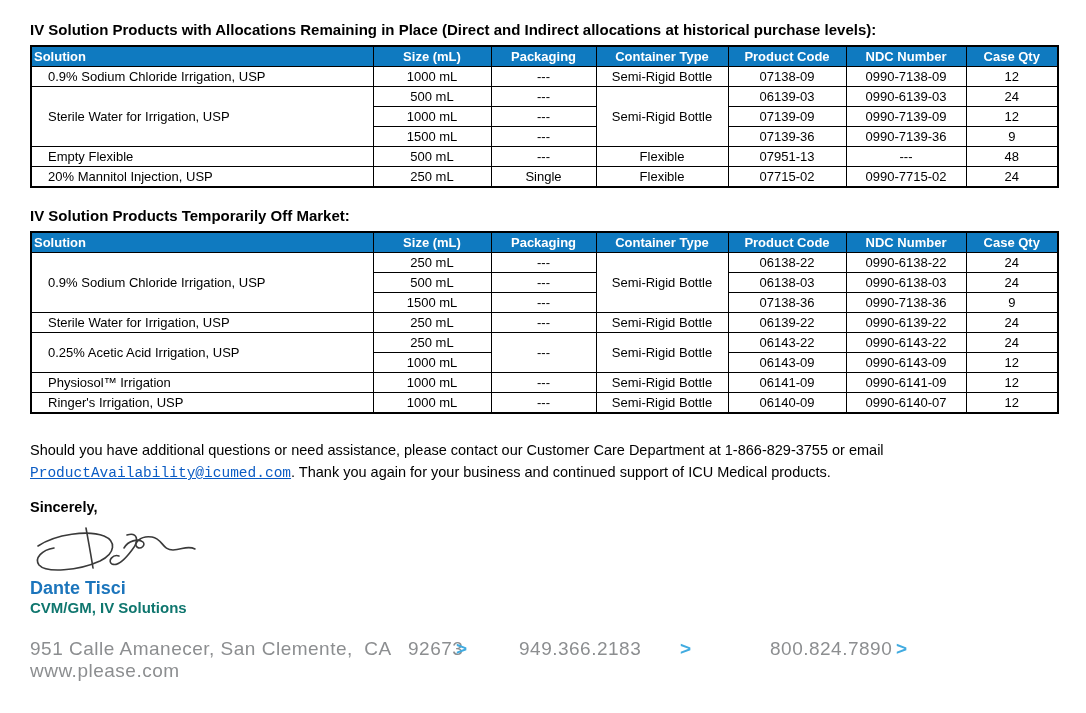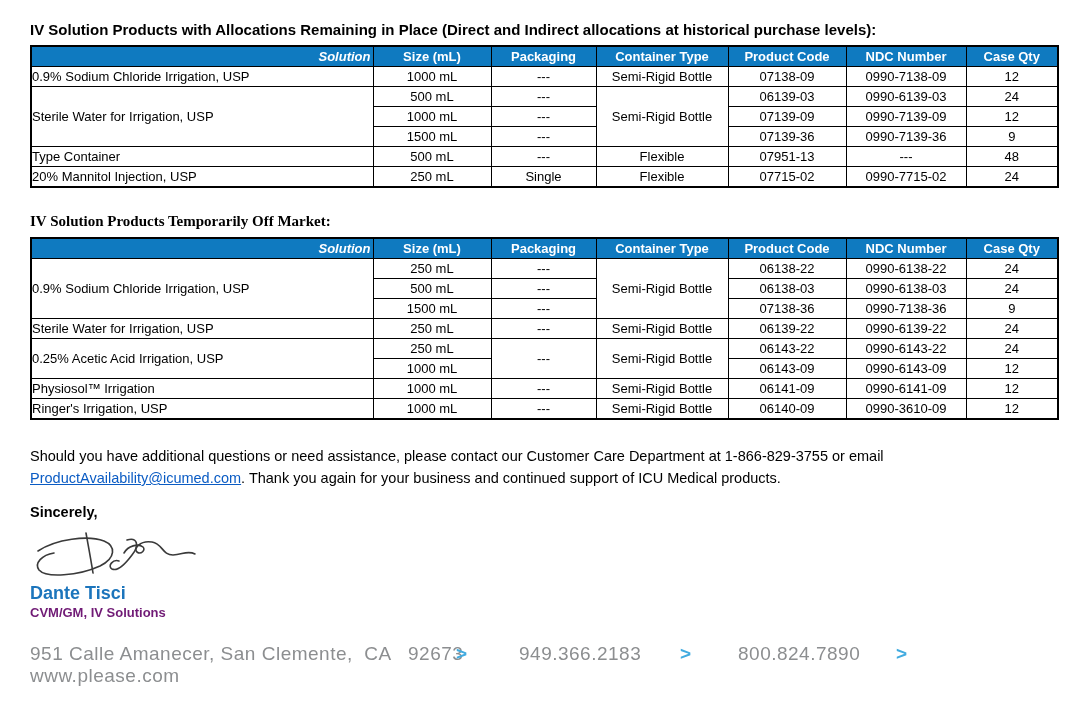--- a/index.html
+++ b/index.html
@@ -10,53 +10,53 @@
     padding:21px 29px 0 30px;
     background:#fff;
     font-family:"Liberation Sans",sans-serif;
     color:#000;
     overflow:hidden;
   }
   .sec-title{
     font-size:15px;font-weight:bold;line-height:17px;
     margin:0 0 7px 0;white-space:nowrap;color:#000;
   }
-  .sec-title.second{margin-top:25px;font-family:Liberation Serif, serif;}
+  .sec-title.second{margin-top:19px;}
   table.data{
     border-collapse:collapse;
     table-layout:fixed;
     width:1027px;
     border:2px solid #000;
   }
   table.data th{
     background:#0F7AC0;color:#fff;
     font-size:13px;font-weight:bold;
     border:1px solid #000;
     height:19px;line-height:19px;
     padding:0 2px;text-align:center;
     overflow:hidden;
   }
-  table.data th.sol{text-align:right;font-style:italic;}
+  table.data th.sol{text-align:left;}
   table.data td{
     border:1px solid #000;
     font-size:13px;
     height:19px;line-height:15px;
     padding:0 2px;text-align:center;
     color:#000;overflow:hidden;
   }
-  table.data td.sol{text-align:left;padding-left:0;}
+  table.data td.sol{text-align:left;padding-left:16px;}
   .para{
     margin:25px 0 0 0;
     font-size:14.5px;line-height:22px;color:#000;
   }
-  .para a{color:#0B5CC4;text-decoration:underline;}
+  .para a{color:#0B5CC4;text-decoration:underline;font-family:Liberation Mono, monospace;}
   .closing{margin:15px 0 4px 0;font-size:14.5px;line-height:17px;font-weight:bold;}
   .sig-wrap{margin:7px 0 0 0;height:54px;}
   .signer-name{margin:2px 0 0 0;font-size:18px;font-weight:bold;line-height:19px;color:#1C75BC;}
-  .signer-title{margin:0;font-size:13px;font-weight:bold;line-height:19px;color:#701a75;}
+  .signer-title{margin:0;font-size:15px;font-weight:bold;line-height:19px;color:#0f766e;}
   .footer{
     position:relative;
     margin-top:23px;height:44px;
     font-size:19px;color:#8C8E90;letter-spacing:.5px;
     white-space:pre;
   }
   .footer .f-item{position:absolute;top:0;line-height:18px;}
   .footer .chev{color:#41ABE0;font-weight:bold;}
   .footer .site{position:absolute;left:0;top:22px;line-height:18px;}
 </style>
@@ -115,21 +115,21 @@
         <td>12</td>
       </tr>
       <tr>
         <td>1500 mL</td>
         <td>---</td>
         <td>07139-36</td>
         <td>0990-7139-36</td>
         <td>9</td>
       </tr>
       <tr>
-        <td class="sol">Type Container</td>
+        <td class="sol">Empty Flexible</td>
         <td>500 mL</td>
         <td>---</td>
         <td>Flexible</td>
         <td>07951-13</td>
         <td>---</td>
         <td>48</td>
       </tr>
       <tr>
         <td class="sol">20% Mannitol Injection, USP</td>
         <td>250 mL</td>
@@ -221,21 +221,21 @@
         <td>06141-09</td>
         <td>0990-6141-09</td>
         <td>12</td>
       </tr>
       <tr>
         <td class="sol">Ringer's Irrigation, USP</td>
         <td>1000 mL</td>
         <td>---</td>
         <td>Semi-Rigid Bottle</td>
         <td>06140-09</td>
-        <td>0990-3610-09</td>
+        <td>0990-6140-07</td>
         <td>12</td>
       </tr>
     </tbody>
   </table>
 
   <p class="para">
     <span style="display:block;">Should you have additional questions or need assistance, please contact our Customer Care Department at 1-866-829-3755 or email</span>
     <span style="display:block;">
       <a href="#">ProductAvailability@icumed.com</a><span>. Thank you again for your business and continued support of ICU Medical products.</span>
     </span>
@@ -255,18 +255,18 @@
   </div>
 
   <p class="signer-name">Dante Tisci</p>
   <p class="signer-title">CVM/GM, IV Solutions</p>
 
   <div class="footer">
     <span class="f-item" style="left:0;">951 Calle Amanecer, San Clemente,  CA   92673</span>
     <span class="f-item chev" style="left:426px;">&gt;</span>
     <span class="f-item" style="left:489px;">949.366.2183</span>
     <span class="f-item chev" style="left:650px;">&gt;</span>
-    <span class="f-item" style="left:708px;">800.824.7890</span>
+    <span class="f-item" style="left:740px;">800.824.7890</span>
     <span class="f-item chev" style="left:866px;">&gt;</span>
     <span class="site">www.please.com</span>
   </div>
 
 </div>
 
 </body></html>

